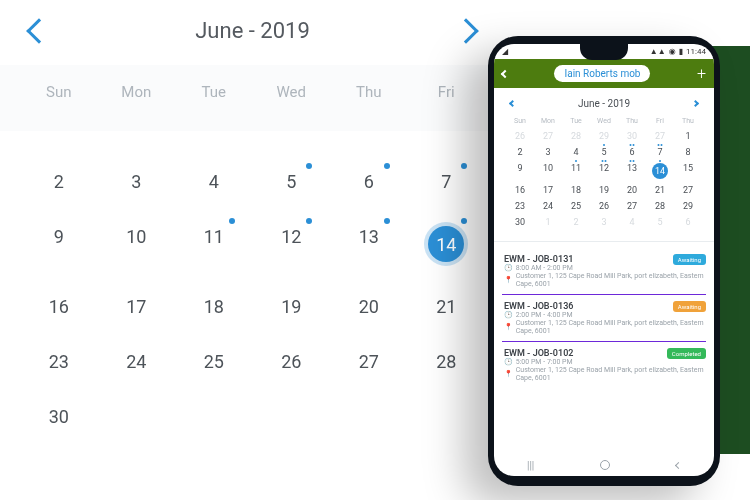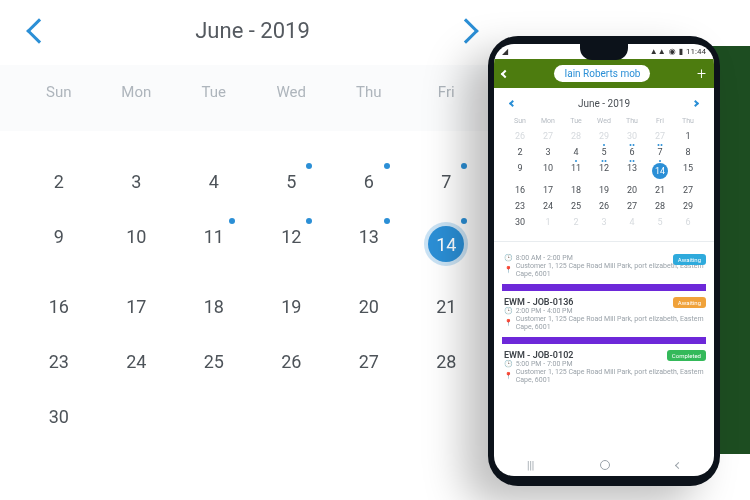--- a/index.html
+++ b/index.html
@@ -70,21 +70,21 @@
   .pdow { display: grid; grid-template-columns: repeat(7,1fr); padding: 0 2px 4px 2px; }
   .pdowc { text-align: center; font-size: 7px; color: #b6bcc3; }
   .pgrid { display: grid; grid-template-columns: repeat(7,1fr); row-gap: 6px; padding: 2px; }
   .pc { position: relative; text-align: center; font-size: 9px; color: #4a4f55; cursor:pointer; }
   .pc.other { color: #d6dade; }
   .pc.sel span.day { display:inline-flex; align-items:center; justify-content:center; width:16px; height:16px; border-radius:50%; background:#2b8fd6; color:#fff; }
   .pc .pdots { position:absolute; top:-3px; left:50%; transform:translateX(-50%); display:flex; gap:1px; }
   .pc .pdots i { width:2px; height:2px; border-radius:50%; background:#2b8fd6; display:block; }
   .divider { height: 1px; background: #e8ecef; margin: 6px 0; }
   .jobs { padding: 0 8px 6px 8px; }
-  .job { padding: 6px 2px; border-top: 7px solid #6d28d9; position: relative; }
+  .job { padding: 6px 2px; border-top: 1px solid #6d28d9; position: relative; }
   .job:first-child { border-top: none; }
   .job-title { font-size: 9px; color: #3e4349; font-weight: 600; }
   .job-line { font-size: 7px; color: #9aa2a9; display: flex; align-items: center; gap: 3px; }
   .badge { position: absolute; right: 0; top: 6px; font-size: 6px; color:#fff; padding:2px 5px; border-radius: 3px; }
   .b-await { background:#2eaadc; }
   .b-amb   { background:#f0a23a; }
   .b-comp  { background:#34b95a; }
   .nav { position:absolute; bottom:0; left:0; right:0; height:22px; display:flex; justify-content:space-around; align-items:center; }
   .navicon { color:#9aa2a9; font-size:10px; }
   .circ { width:10px; height:10px; border:1px solid #9aa2a9; border-radius:50%; }
@@ -234,20 +234,21 @@
           <div class="pc other"><span class="day">2</span></div>
           <div class="pc other"><span class="day">3</span></div>
           <div class="pc other"><span class="day">4</span></div>
           <div class="pc other"><span class="day">5</span></div>
           <div class="pc other"><span class="day">6</span></div>
         </div>
     </div>
     <div class="divider"></div>
     <div class="jobs" id="jobs">
         <div class="job">
+          <div class="job-title">EWM - JOB-0131</div>
           <div class="badge b-await">Awaiting</div>
           <div class="job-line"><span>🕒</span> 8:00 AM - 2:00 PM</div>
           <div class="job-line"><span>📍</span> Customer 1, 125 Cape Road Mill Park, port elizabeth, Eastern Cape, 6001</div>
         </div>
         <div class="job">
           <div class="job-title">EWM - JOB-0136</div>
           <div class="badge b-amb">Awaiting</div>
           <div class="job-line"><span>🕒</span> 2:00 PM - 4:00 PM</div>
           <div class="job-line"><span>📍</span> Customer 1, 125 Cape Road Mill Park, port elizabeth, Eastern Cape, 6001</div>
         </div>

